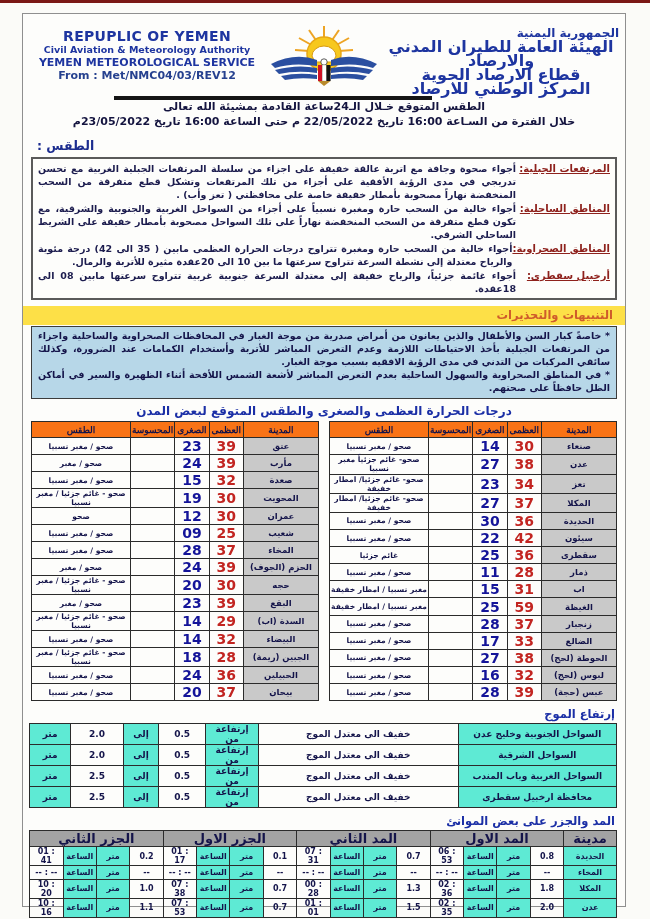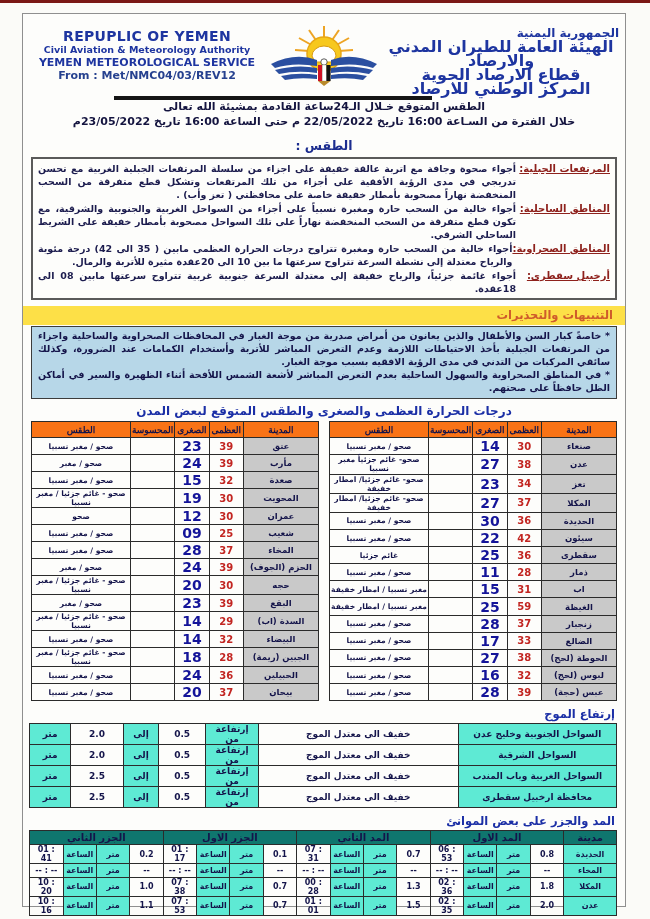--- a/index.html
+++ b/index.html
@@ -20,54 +20,54 @@
   .hdr-ar .l2 { font-size:16px; }
   .hdr-logo { width:20%; display:flex; justify-content:center; }
   .hdr-en { width:40%; text-align:center; color:#1e35a0; font-weight:bold; line-height:13px; padding-top:8px; }
   .hdr-en .e1 { font-size:14px; letter-spacing:.3px; }
   .hdr-en .e2 { font-size:9.5px; }
   .hdr-en .e3 { font-size:11px; }
   .hdr-en .e4 { font-size:11px; color:#26418f; text-align:center; }
   
   .black-bar { height:4px; background:#151515; width:318px; margin-left:93px; margin-right:193px; margin-top:2px; }
   .title1, .title2 { text-align:center; font-weight:bold; color:#14143f; font-size:11px; line-height:14.5px; }
-  .weather-heading { text-align:center; padding:0 14px; margin-top:9px; color:#1c2d8f; font-weight:bold; font-size:12.5px; }
+  .weather-heading { text-align:left; padding:0 14px; margin-top:9px; color:#1c2d8f; font-weight:bold; font-size:12.5px; }
   
   .weather-box { margin:4px 8px 0; border:2px solid #5a5a5a; padding:2px 5px 3px; background:#fdfdfb; }
   .wsec { display:flex; margin-top:1px; }
   .wlabel { min-width:94px; color:#8e211c; font-weight:bold; font-size:10px; text-decoration:underline; line-height:13px; }
   .wtext { flex:1; color:#1b1b4d; font-weight:bold; font-size:9.5px; line-height:13px; text-align:justify; }
   
   .warn-strip { margin-top:6px; background:#fde047; padding:2px 12px 3px; text-align:right; color:#cf5b2b; font-weight:bold; font-size:11.5px; }
   .warn-box { margin:1px 8px 0; border:1px solid #3c3c3c; background:#b7d7e8; padding:2px 6px 4px; }
   .warn-line { color:#14144a; font-weight:bold; font-size:9.5px; line-height:13px; text-align:justify; }
   
   .temp-heading { text-align:center; color:#1b2fa6; font-weight:bold; font-size:12px; margin-top:5px; }
   .tables { display:flex; gap:10px; margin:3px 8px 0; }
   table { border-collapse:collapse; }
   table.temp { flex:1; table-layout:fixed; }
   table.temp th, table.temp td { border:1px solid #2b2b2b; text-align:center; height:16.3px; padding:0 1px; font-weight:bold; }
   table.temp th { background:#f97316; color:#14144a; font-size:9px;font-family:Liberation Serif, serif; }
   td.city { background:#c9c9c9; color:#14144a; font-size:8.5px; }
-  td.max { color:#c22521; font-size:10px; }
+  td.max { color:#c22521; font-size:14px; }
   td.min { color:#141499; font-size:14px; }
   td.feels { font-size:8px; }
   td.wx { color:#14144a; font-size:7.6px; }
   .cw0{width:27%}.cw1{width:12%}.cw2{width:12%}.cw3{width:13%}.cw4{width:36%}
   
   .sub-heading { text-align:right; padding:0 10px; color:#1b2fa6; font-weight:bold; font-size:11.5px; margin-top:6px; }
   table.waves { width:588px; margin:2px 8px 0; table-layout:fixed; }
   table.waves td { border:1px solid #2b2b2b; text-align:center; height:17.5px; font-weight:bold; font-size:9px; color:#14144a; padding:0 2px; }
   td.gray { background:#5eead4; }
   table.waves td.num { direction:ltr; unicode-bidi:embed; }
   .vw0{width:27%}.vw1{width:34%}.vw2{width:9%}.vw3{width:8%}.vw4{width:6%}.vw5{width:9%}.vw6{width:7%}
   
   table.tides { width:588px; margin:2px 8px 0; table-layout:fixed; }
   table.tides th, table.tides td { border:1px solid #2b2b2b; text-align:center; font-weight:bold; color:#14144a; padding:0 1px; }
-  table.tides th { background:#0f766e; font-size:10px; height:14px; }
+  table.tides th { background:#a3a3a3; font-size:13px; height:14px; }
   table.tides td { font-size:8px; height:13.5px; }
   table.tides td.num { direction:ltr; unicode-bidi:embed; }
 </style>
 </head>
 <body>
 
 <div class="top-line"></div>
 
 <div class="doc">
 

